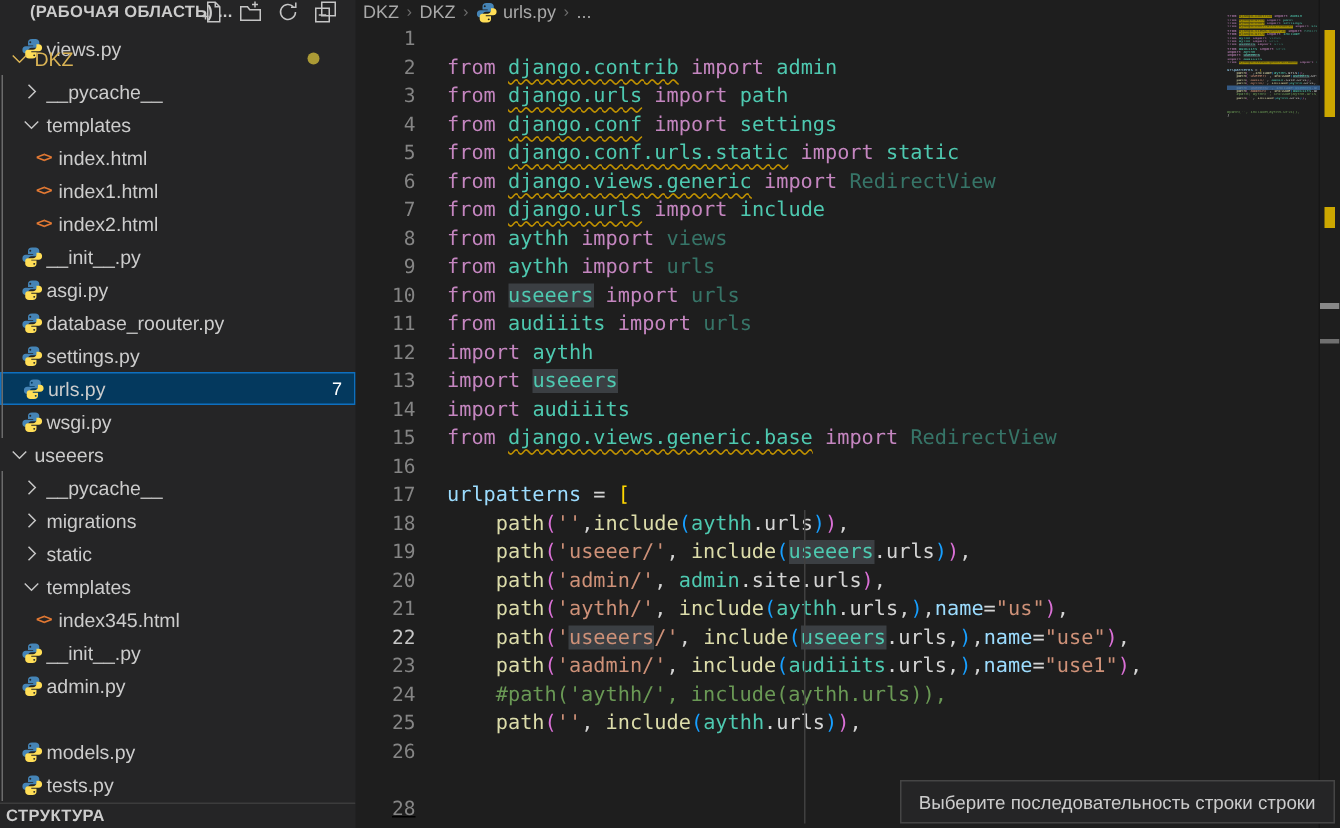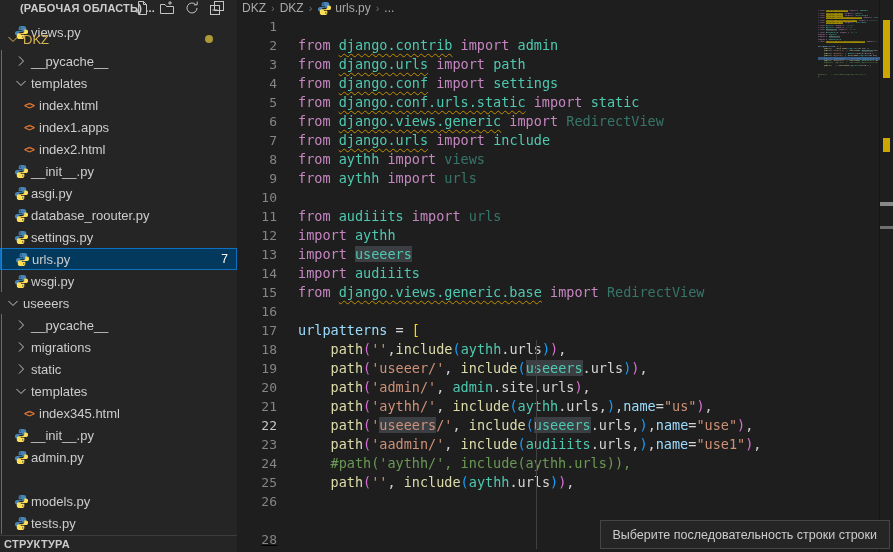--- a/index.html
+++ b/index.html
@@ -134,21 +134,21 @@
           <span class="ticon">
             <span class="htmlico">&lt;&gt;</span>
           </span>
           <span class="tlabel">index.html</span>
         </div>
         <div class="tree-row" style="top: 116px;">
           <span style="width: 21px; flex: 0 0 21px;"></span>
           <span class="ticon">
             <span class="htmlico">&lt;&gt;</span>
           </span>
-          <span class="tlabel">index1.apps</span>
+          <span class="tlabel">index1.html</span>
         </div>
         <div class="tree-row" style="top: 138px;">
           <span style="width: 21px; flex: 0 0 21px;"></span>
           <span class="ticon">
             <span class="htmlico">&lt;&gt;</span>
           </span>
           <span class="tlabel">index2.html</span>
         </div>
         <div class="tree-row" style="top: 160px;">
           <span style="width: 13px; flex: 0 0 13px;"></span>
@@ -361,21 +361,21 @@
     <div class="code" id="code">
         <div class="cl" style="top: 0px;"><span class="ln">1</span><span class="lt"></span></div>
         <div class="cl" style="top: 19px;"><span class="ln">2</span><span class="lt"><span class="tk-kw">from</span><span class="tk-pl"> </span><span class="tk-mod">django.contrib</span><span class="tk-pl"> </span><span class="tk-kw">import</span><span class="tk-pl"> </span><span class="tk-tl">admin</span></span></div>
         <div class="cl" style="top: 38px;"><span class="ln">3</span><span class="lt"><span class="tk-kw">from</span><span class="tk-pl"> </span><span class="tk-mod">django.urls</span><span class="tk-pl"> </span><span class="tk-kw">import</span><span class="tk-pl"> </span><span class="tk-tl">path</span></span></div>
         <div class="cl" style="top: 57px;"><span class="ln">4</span><span class="lt"><span class="tk-kw">from</span><span class="tk-pl"> </span><span class="tk-mod">django.conf</span><span class="tk-pl"> </span><span class="tk-kw">import</span><span class="tk-pl"> </span><span class="tk-tl">settings</span></span></div>
         <div class="cl" style="top: 76px;"><span class="ln">5</span><span class="lt"><span class="tk-kw">from</span><span class="tk-pl"> </span><span class="tk-mod">django.conf.urls.static</span><span class="tk-pl"> </span><span class="tk-kw">import</span><span class="tk-pl"> </span><span class="tk-tl">static</span></span></div>
         <div class="cl" style="top: 95px;"><span class="ln">6</span><span class="lt"><span class="tk-kw">from</span><span class="tk-pl"> </span><span class="tk-mod">django.views.generic</span><span class="tk-pl"> </span><span class="tk-kw">import</span><span class="tk-pl"> </span><span class="tk-dm">RedirectView</span></span></div>
         <div class="cl" style="top: 114px;"><span class="ln">7</span><span class="lt"><span class="tk-kw">from</span><span class="tk-pl"> </span><span class="tk-mod">django.urls</span><span class="tk-pl"> </span><span class="tk-kw">import</span><span class="tk-pl"> </span><span class="tk-tl">include</span></span></div>
         <div class="cl" style="top: 133px;"><span class="ln">8</span><span class="lt"><span class="tk-kw">from</span><span class="tk-pl"> </span><span class="tk-tl">aythh</span><span class="tk-pl"> </span><span class="tk-kw">import</span><span class="tk-pl"> </span><span class="tk-dm">views</span></span></div>
         <div class="cl" style="top: 152px;"><span class="ln">9</span><span class="lt"><span class="tk-kw">from</span><span class="tk-pl"> </span><span class="tk-tl">aythh</span><span class="tk-pl"> </span><span class="tk-kw">import</span><span class="tk-pl"> </span><span class="tk-dm">urls</span></span></div>
-        <div class="cl" style="top: 171px;"><span class="ln">10</span></div>
+        <div class="cl" style="top: 171px;"><span class="ln">10</span><span class="lt"><span class="tk-kw">from</span><span class="tk-pl"> </span><span class="tk-th">useeers</span><span class="tk-pl"> </span><span class="tk-kw">import</span><span class="tk-pl"> </span><span class="tk-dm">urls</span></span></div>
         <div class="cl" style="top: 190px;"><span class="ln">11</span><span class="lt"><span class="tk-kw">from</span><span class="tk-pl"> </span><span class="tk-tl">audiiits</span><span class="tk-pl"> </span><span class="tk-kw">import</span><span class="tk-pl"> </span><span class="tk-dm">urls</span></span></div>
         <div class="cl" style="top: 209px;"><span class="ln">12</span><span class="lt"><span class="tk-kw">import</span><span class="tk-pl"> </span><span class="tk-tl">aythh</span></span></div>
         <div class="cl" style="top: 228px;"><span class="ln">13</span><span class="lt"><span class="tk-kw">import</span><span class="tk-pl"> </span><span class="tk-th">useeers</span></span></div>
         <div class="cl" style="top: 247px;"><span class="ln">14</span><span class="lt"><span class="tk-kw">import</span><span class="tk-pl"> </span><span class="tk-tl">audiiits</span></span></div>
         <div class="cl" style="top: 266px;"><span class="ln">15</span><span class="lt"><span class="tk-kw">from</span><span class="tk-pl"> </span><span class="tk-mod">django.views.generic.base</span><span class="tk-pl"> </span><span class="tk-kw">import</span><span class="tk-pl"> </span><span class="tk-dm">RedirectView</span></span></div>
         <div class="cl" style="top: 285px;"><span class="ln">16</span><span class="lt"></span></div>
         <div class="cl" style="top: 304px;"><span class="ln">17</span><span class="lt"><span class="tk-lb">urlpatterns</span><span class="tk-pl"> = </span><span class="tk-b1">[</span></span></div>
         <div class="cl" style="top: 323px;"><span class="ln">18</span><span class="lt"><span class="tk-pl">    </span><span class="tk-fn">path</span><span class="tk-b2">(</span><span class="tk-st">''</span><span class="tk-pl">,</span><span class="tk-fn">include</span><span class="tk-b3">(</span><span class="tk-tl">aythh</span><span class="tk-pl">.urls</span><span class="tk-b3">)</span><span class="tk-b2">)</span><span class="tk-pl">,</span></span></div>
         <div class="cl" style="top: 342px;"><span class="ln">19</span><span class="lt"><span class="tk-pl">    </span><span class="tk-fn">path</span><span class="tk-b2">(</span><span class="tk-st">'useeer/'</span><span class="tk-pl">, </span><span class="tk-fn">include</span><span class="tk-b3">(</span><span class="tk-th">useeers</span><span class="tk-pl">.urls</span><span class="tk-b3">)</span><span class="tk-b2">)</span><span class="tk-pl">,</span></span></div>
         <div class="cl" style="top: 361px;"><span class="ln">20</span><span class="lt"><span class="tk-pl">    </span><span class="tk-fn">path</span><span class="tk-b2">(</span><span class="tk-st">'admin/'</span><span class="tk-pl">, </span><span class="tk-tl">admin</span><span class="tk-pl">.site.urls</span><span class="tk-b2">)</span><span class="tk-pl">,</span></span></div>

